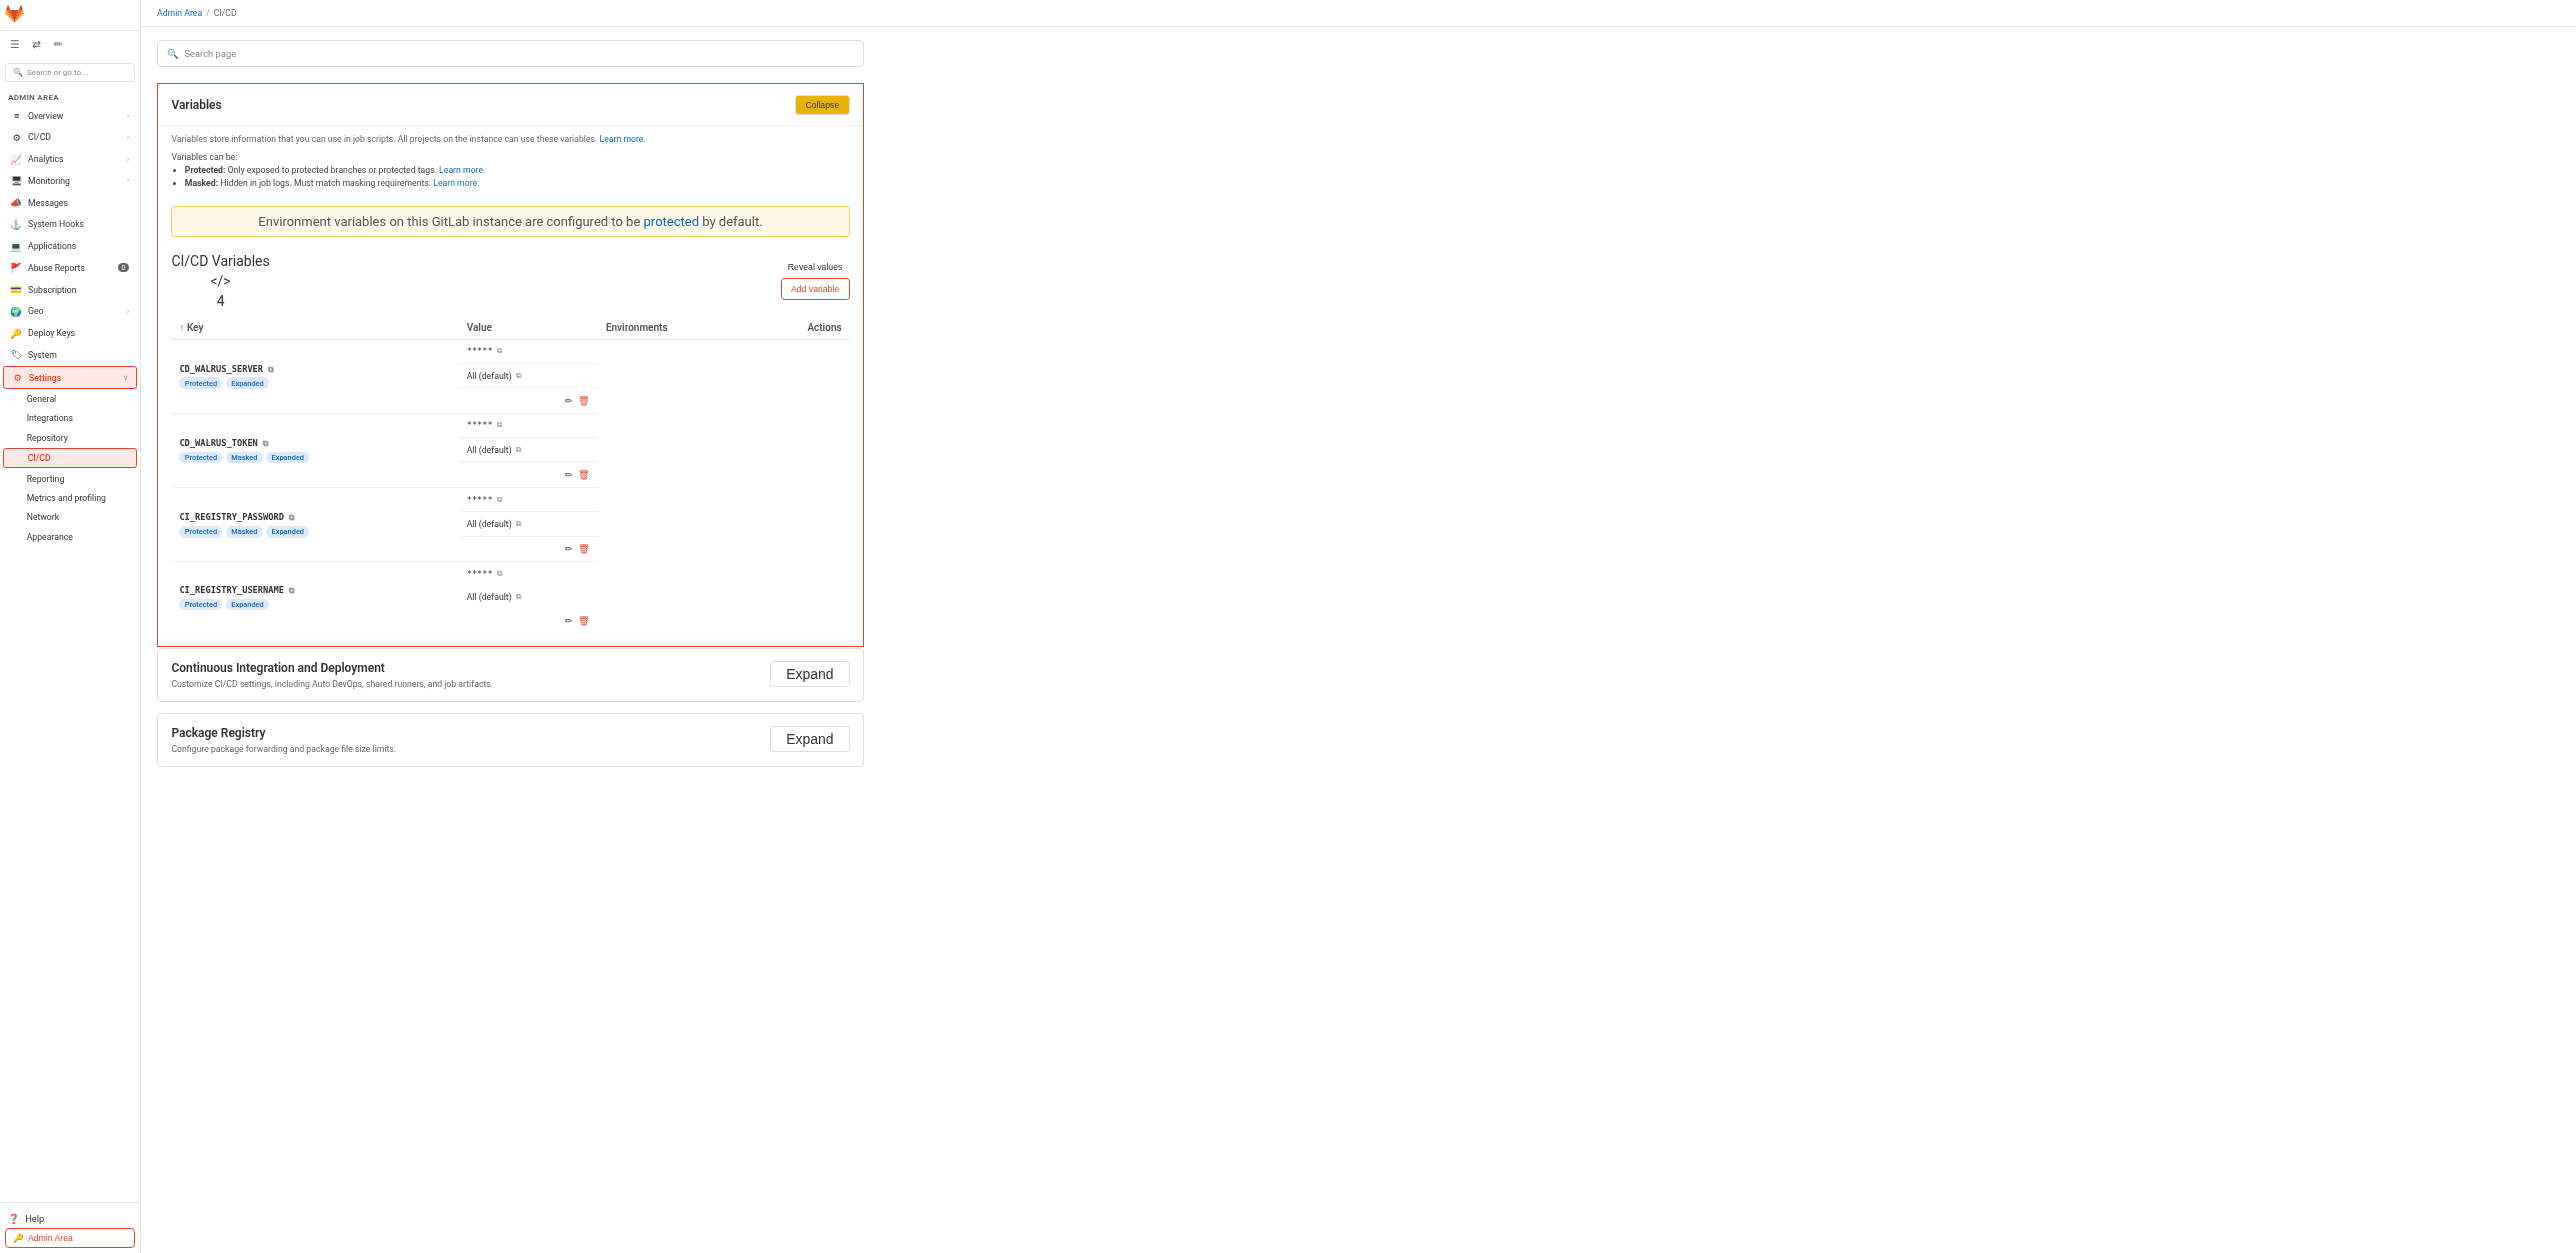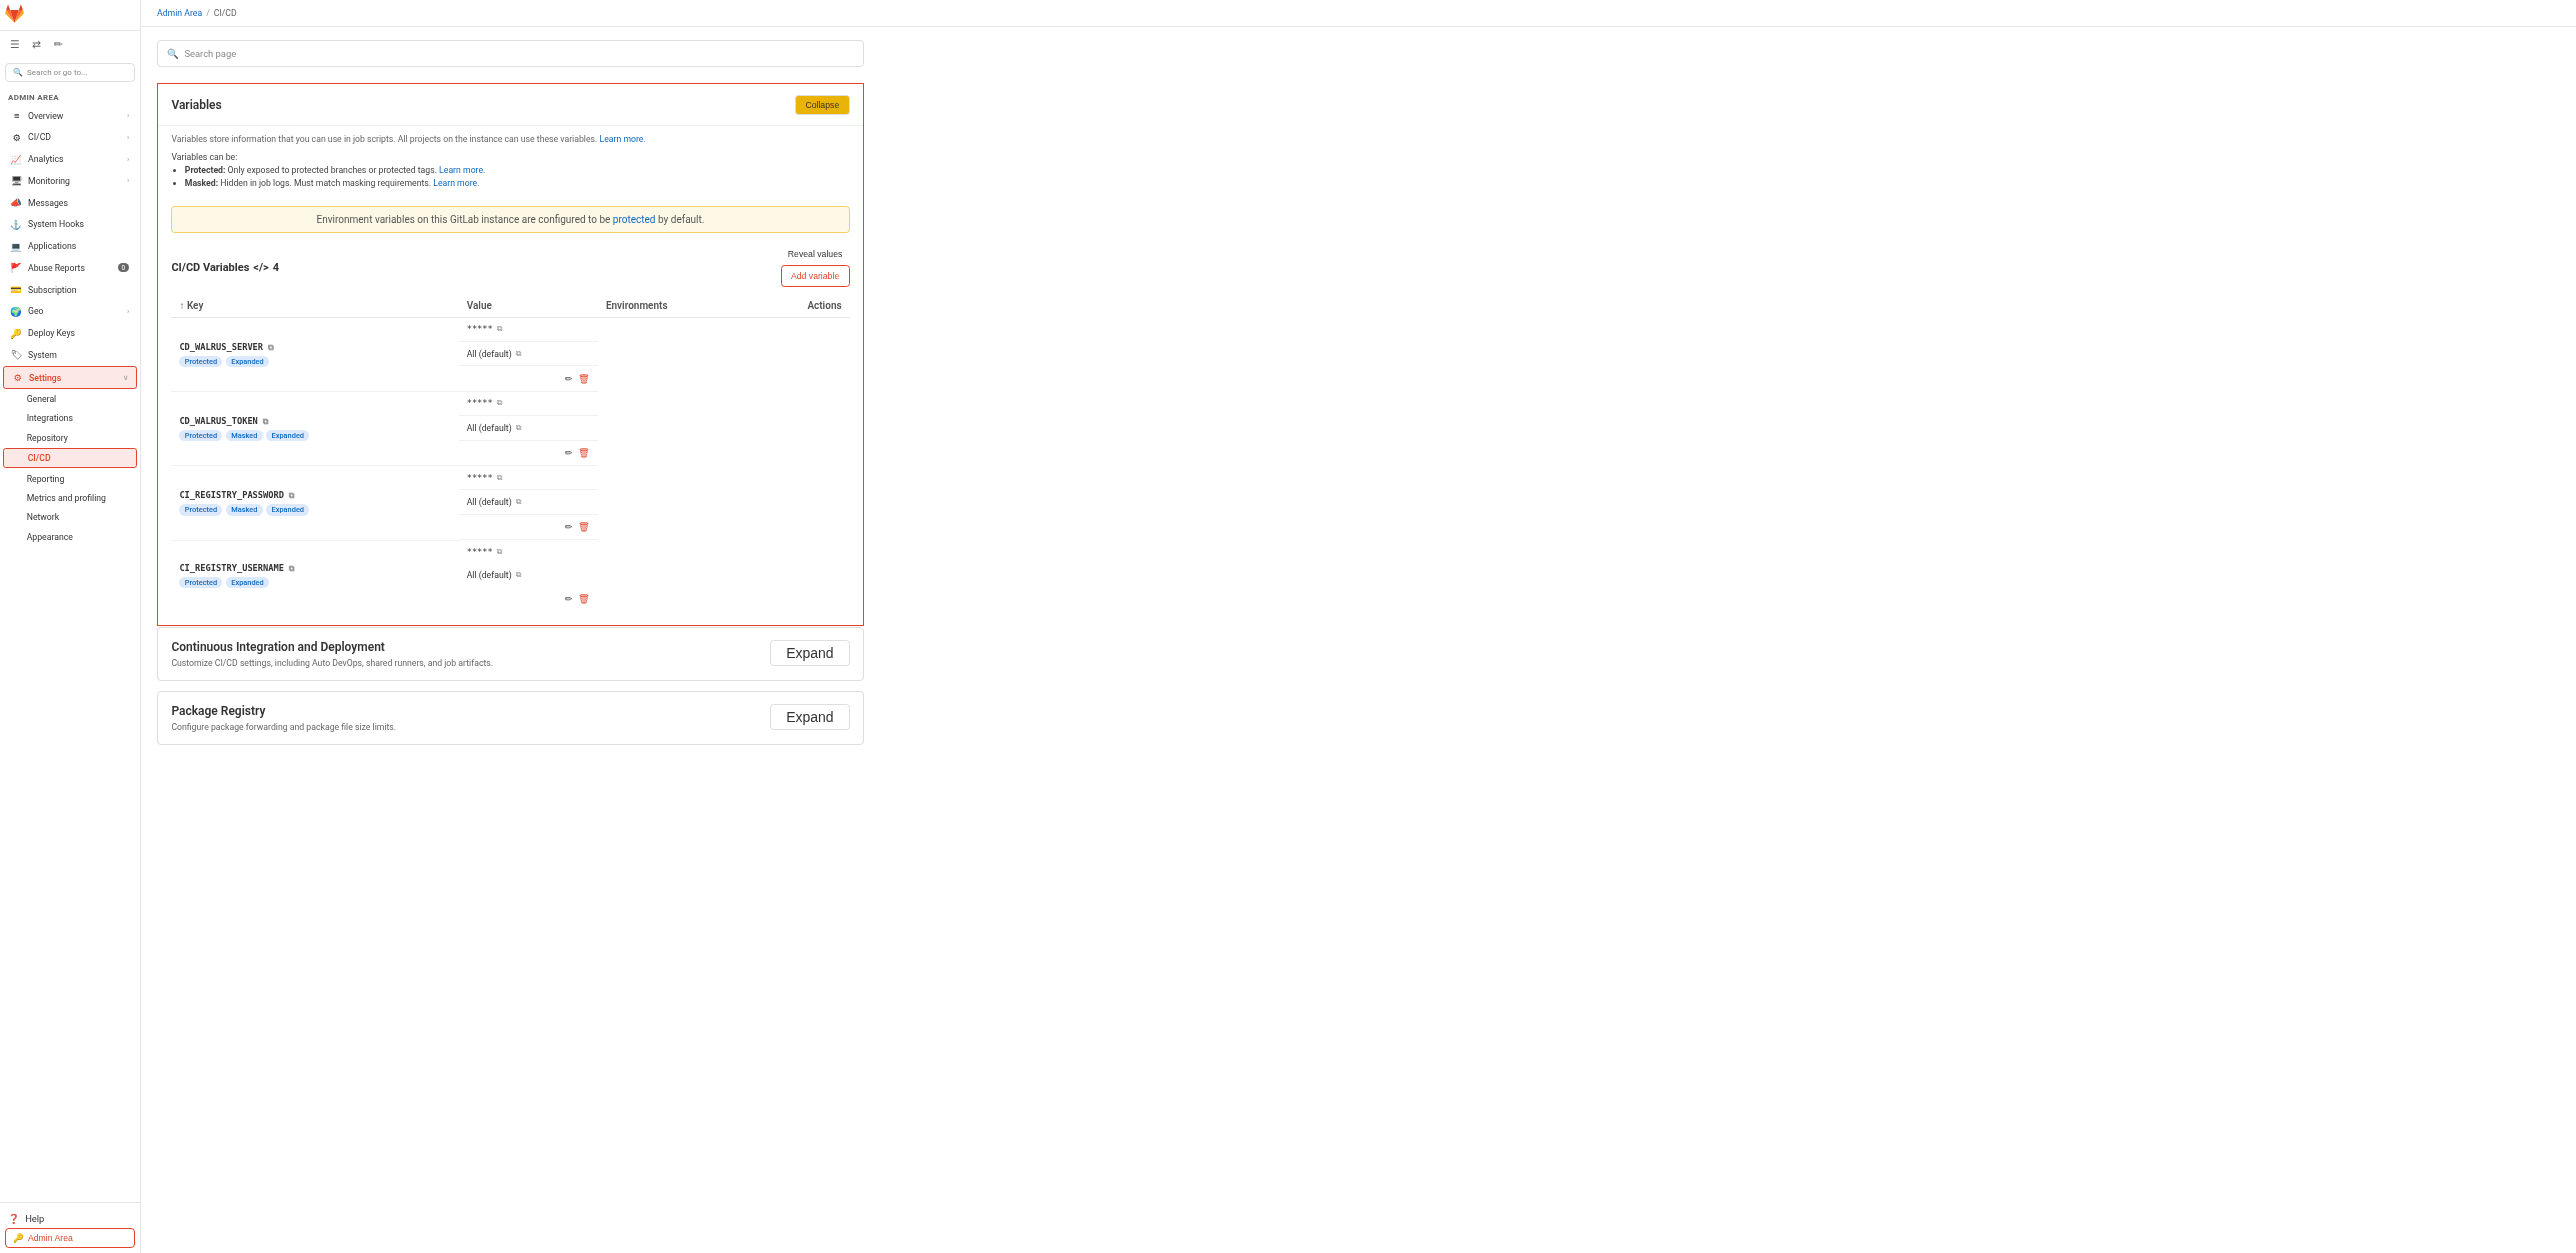--- a/index.html
+++ b/index.html
@@ -45,27 +45,27 @@
     .collapse-btn { padding: 4px 9.4px; border: 0.7px solid #ddd; border-radius: 3.4px; background: #eab308; cursor: pointer; font-size: 8.7px; color: #333; }
     .expand-btn { padding: 4px 15px; border: 0.7px solid #ddd; border-radius: 3.4px; background: #fff; cursor: pointer; font-size: 14px; color: #333; }
 
     
     .vars-can-be { padding: 8px 13.4px; font-size: 8.7px; color: #444; }
     .vars-can-be ul { padding-left: 13.4px; }
     .vars-can-be li { margin: 2.7px 0; }
     .vars-can-be a { color: #1068bf; text-decoration: none; }
 
     
-    .warning-banner { margin: 8px 13.4px; padding: 6.7px 10.8px; background: #fef9e7; border: 0.7px solid #f0d060; border-radius: 3.4px; font-size: 10px; color: #555; text-align: center; }
+    .warning-banner { margin: 8px 13.4px; padding: 6.7px 10.8px; background: #fef9e7; border: 0.7px solid #f0d060; border-radius: 3.4px; font-size: 13px; color: #555; text-align: center; }
     .warning-banner a { color: #1068bf; text-decoration: none; }
 
     
     .vars-table-section { padding: 8px 13.4px 13.4px; }
     .vars-table-header { display: flex; align-items: center; justify-content: space-between; margin-bottom: 8px; }
-    .vars-table-title { font-size: 11px; font-weight: 700; color: #333; display: flex; align-items: center; gap: 4px; }
+    .vars-table-title { font-size: 14px; font-weight: 400; color: #333; display: flex; align-items: center; gap: 4px; flex-direction: column; }
     .vars-table-actions { display: flex; align-items: center; gap: 6.7px; flex-direction: column; }
     .reveal-btn { background: none; border: none; cursor: pointer; font-size: 8.7px; color: #333; }
     .add-variable-btn { padding: 4.7px 9.4px; border: 1.3px solid #e24329; border-radius: 3.4px; background: #fff; color: #e24329; font-size: 8.7px; font-weight: 500; cursor: pointer; }
 
     
     .var-table { width: 100%; border-collapse: collapse; }
     .var-table th { text-align: left; padding: 5.4px 8px; font-size: 10px; font-weight: 600; color: #555; border-bottom: 1.3px solid #e5e5e5; }
     .var-table td { padding: 6.7px 8px; font-size: 8.7px; border-bottom: 0.7px solid #f0f0f0; vertical-align: middle; }
     .var-table tr:last-child td { border-bottom: none; }
     .key-cell { font-family: monospace; font-size: 8.7px; font-weight: 600; }

